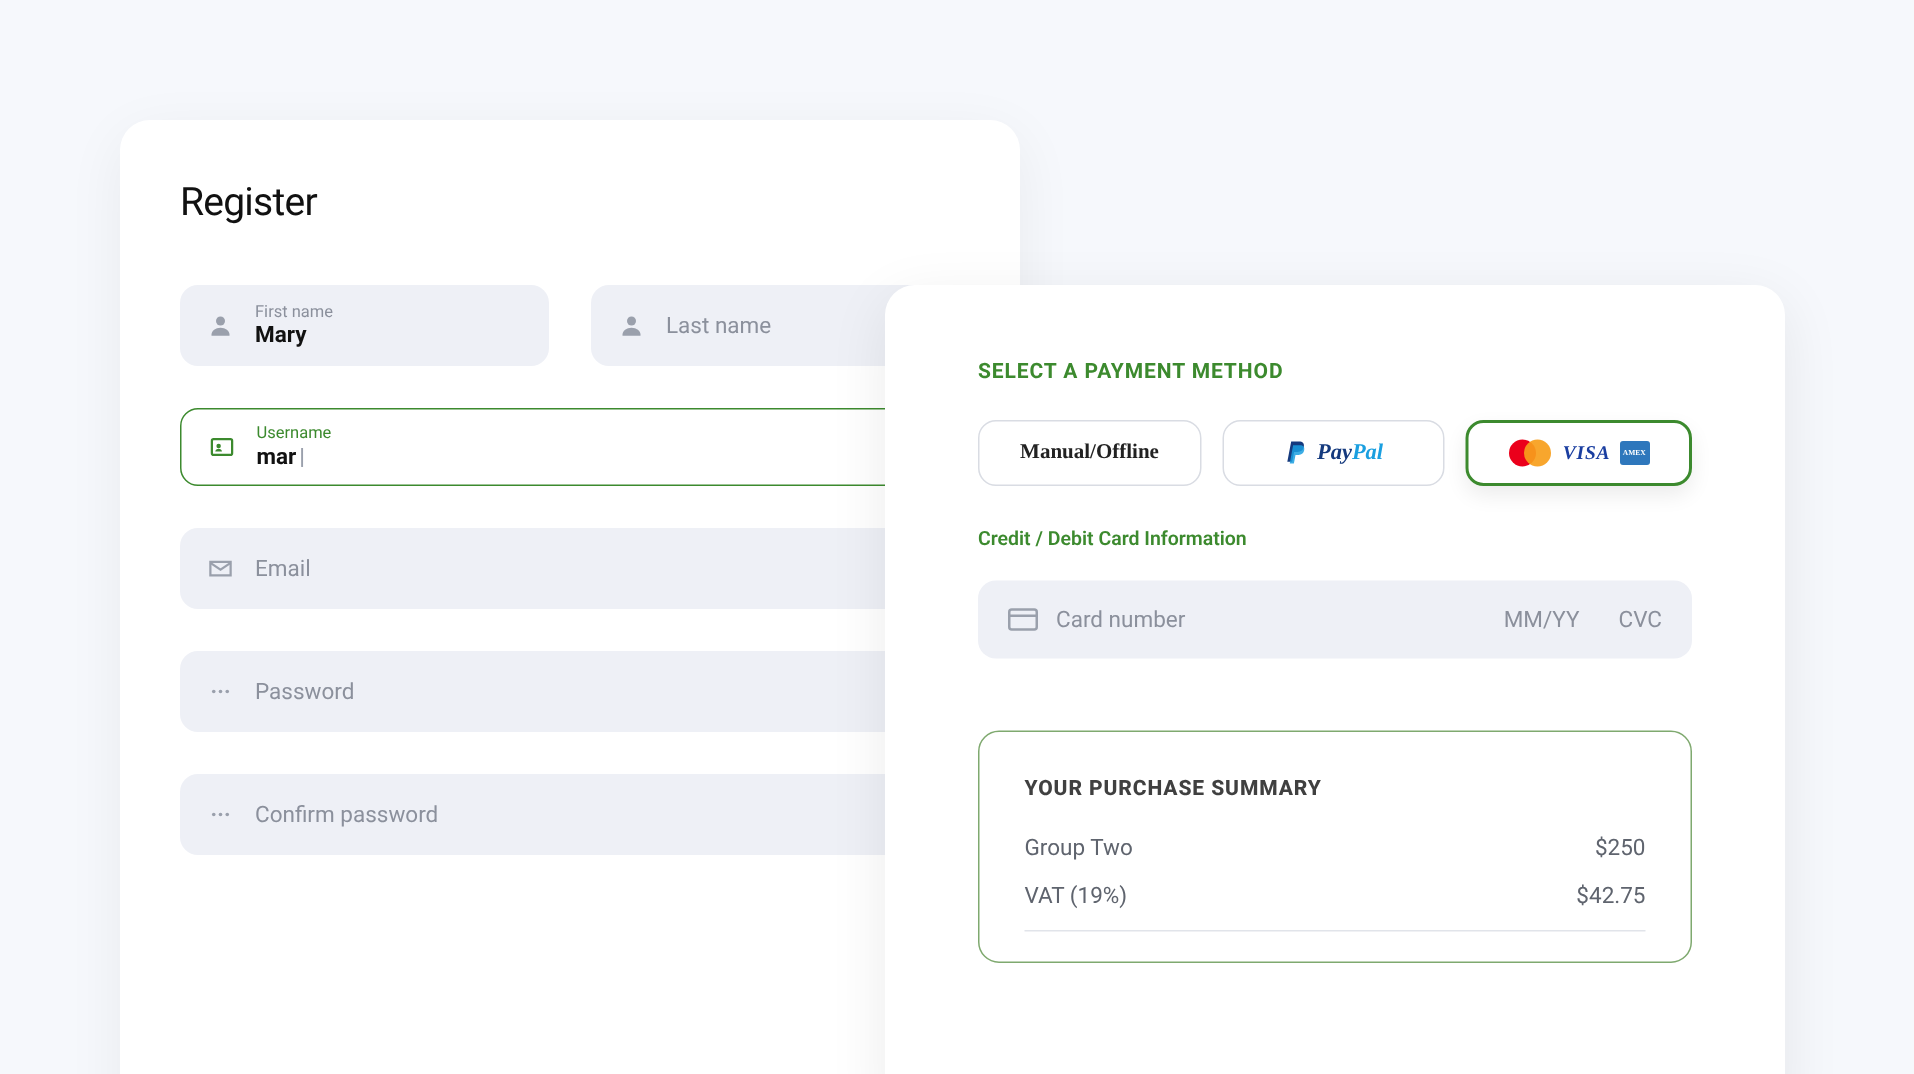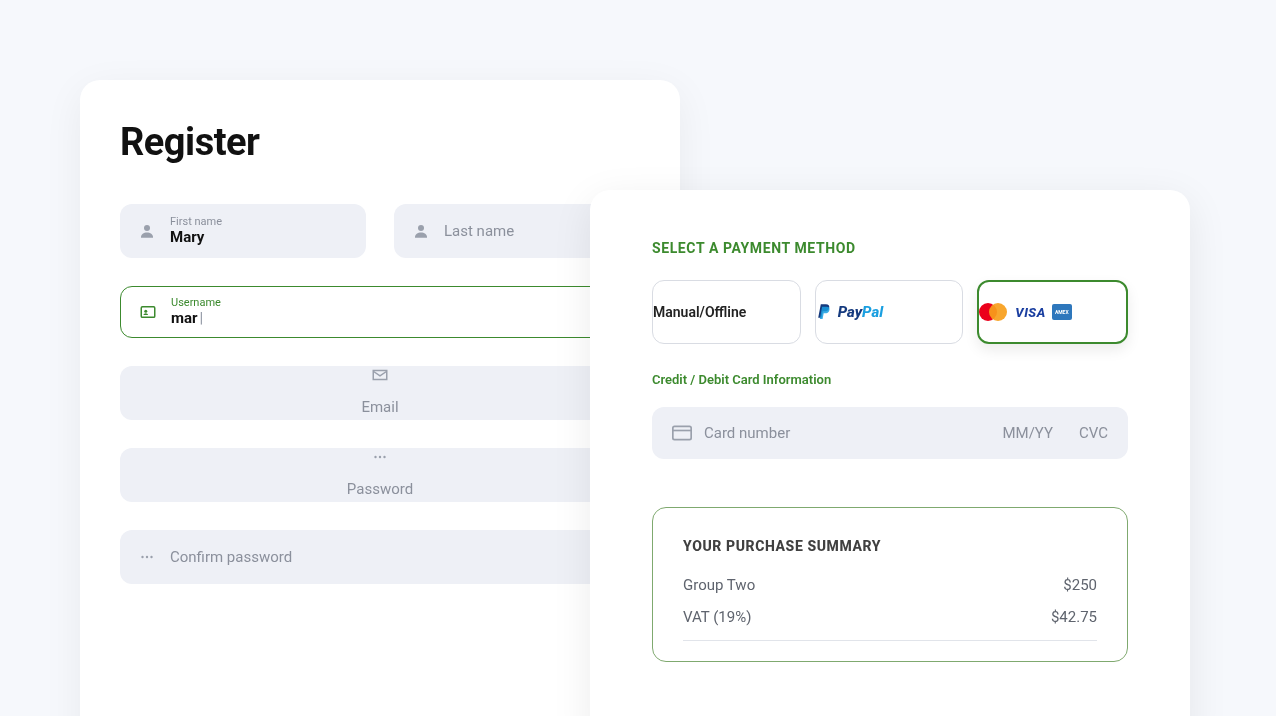--- a/index.html
+++ b/index.html
@@ -18,22 +18,22 @@
     left: 80px;
     top: 80px;
     width: 600px;
     height: 680px;
     background: #fff;
     border-radius: 20px;
     box-shadow: 0 10px 40px rgba(0,0,0,0.06);
     padding: 40px;
   }
   .title {
-    font-size: 38px;
-    font-weight: 700;
+    font-size: 26px;
+    font-weight: 400;
     color: #111;
     letter-spacing: -0.5px;
     margin-bottom: 40px;
   }
   .section-label {
     font-size: 14px;
     font-weight: 700;
     letter-spacing: 0.6px;
     color: #3c8a2e;
     margin-bottom: 24px;
@@ -90,21 +90,21 @@
   .field-active .small {
     font-size: 11px;
     color: #3c8a2e;
   }
   .field-active .val {
     font-size: 15px;
     color: #111;
   }
   .caret { color:#9aa0ac; margin-left:2px; }
 
-  .mb { margin-bottom: 28px; flex-direction: column; }
+  .mb { margin-bottom: 28px; }
 
   svg { display:block; }
 
   
   .card-right {
     position: absolute;
     left: 590px;
     top: 190px;
     width: 600px;
     height: 560px;
@@ -114,29 +114,31 @@
     padding: 50px 62px 0 62px;
   }
 
   .pay-options {
     display: flex;
     gap: 14px;
     margin-bottom: 28px;
   }
   .pay-opt {
     flex: 1;
-    height: 64px;
+    height: 44px;
     border: 1px solid #d9dce3;
     border-radius: 12px;
     display: flex;
     align-items: center;
+    justify-content: center;
     font-size: 14px;
     font-weight: 600;
     color: #222;
     gap: 6px;
+    font-family: Liberation Serif, serif;
   }
   .pay-opt.selected {
     border: 2px solid #3c8a2e;
     box-shadow: 0 6px 14px rgba(0,0,0,0.08);
   }
   .paypal-pay { color:#153a7e; font-weight:800; font-style:italic; font-size:15px; }
   .paypal-pal { color:#1a9fe0; font-weight:800; font-style:italic; font-size:15px; }
 
   .mc { position:relative; width:30px; height:18px; }
   .mc .c1 { position:absolute; left:0; top:0; width:18px; height:18px; border-radius:50%; background:#eb001b; }

